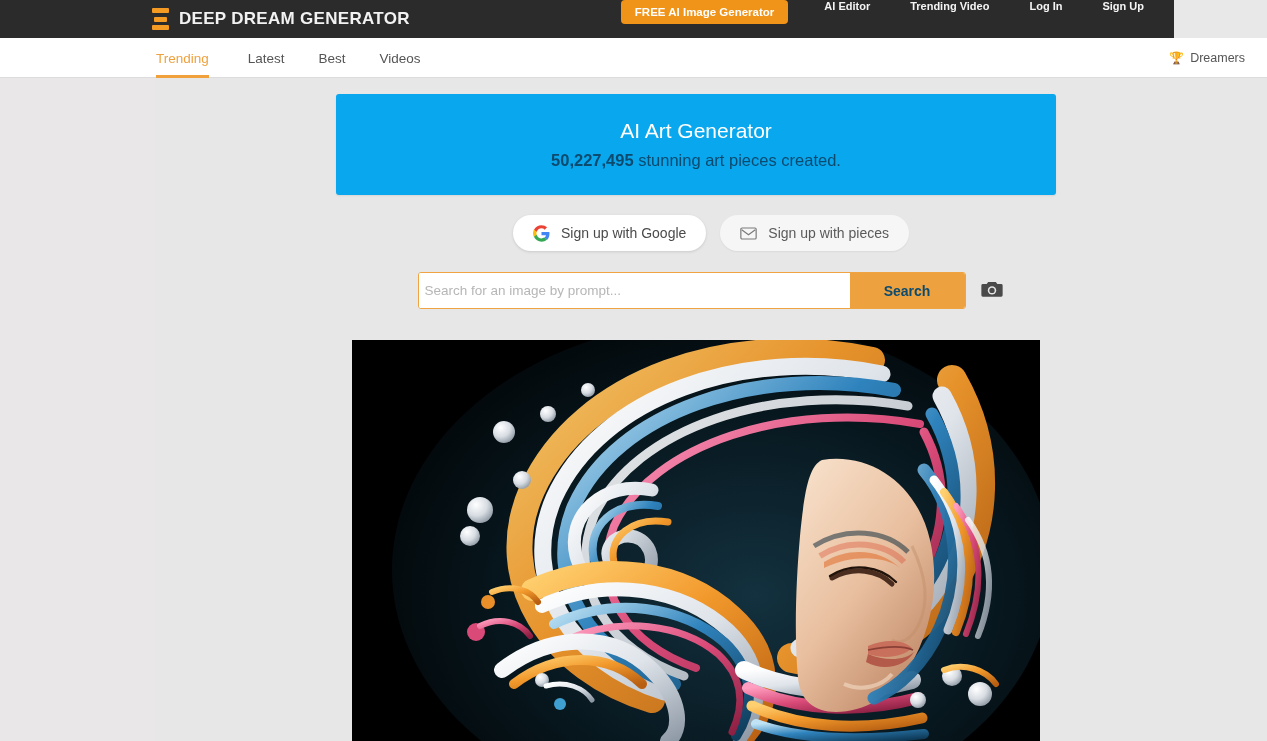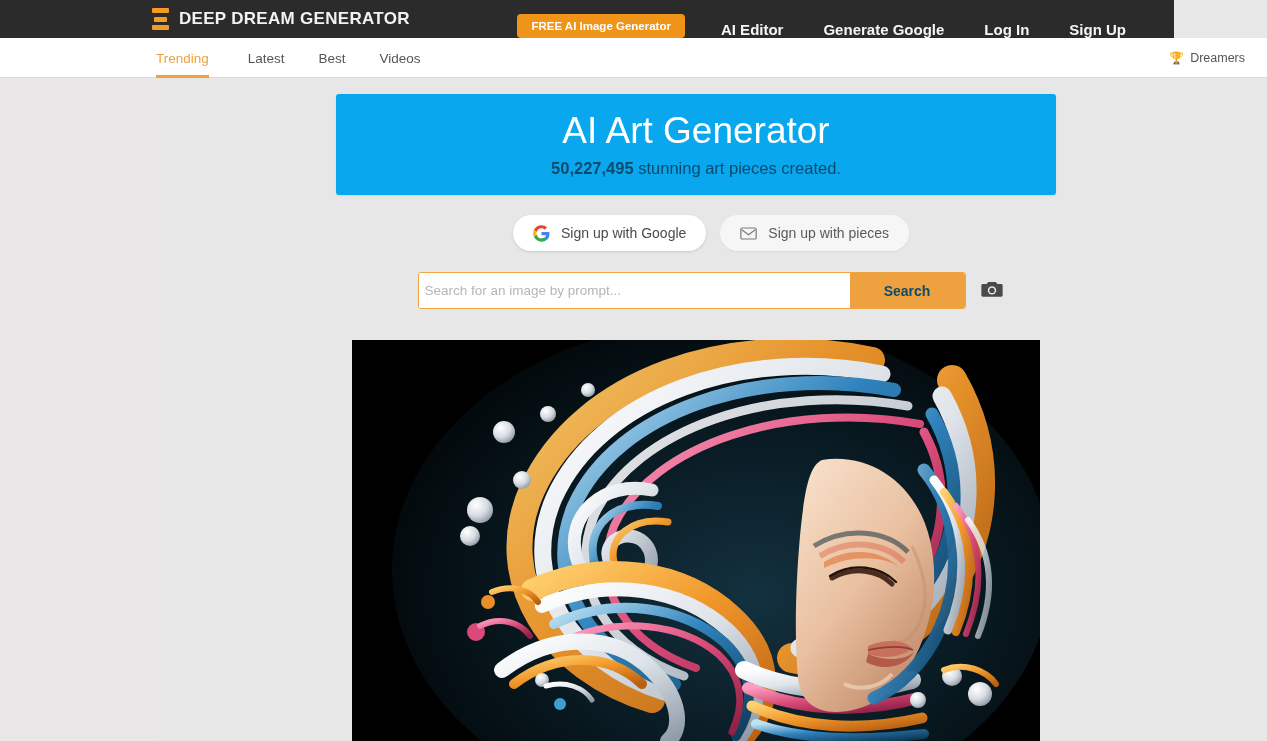--- a/index.html
+++ b/index.html
@@ -44,32 +44,32 @@
   }
   .logo-mark i.b1 { width: 17px; }
   .logo-mark i.b2 { width: 13px; margin: 0 auto; }
   .logo-mark i.b3 { width: 17px; }
   .logo-text {
     color: #f2f2f2; font-size: 17px; font-weight: bold;
     letter-spacing: 0.3px; white-space: nowrap;
   }
 
   .top-right {
-    position: absolute; right: 32px; top: 0; height: 38px;
-    display: flex; align-items: flex-end; gap: 0;
+    position: absolute; right: 14px; top: 0; height: 38px;
+    display: flex; align-items: flex-start; gap: 0;
   }
   .cta-btn {
     background: #f09419; color: #ffffff;
     font-size: 11.5px; font-weight: bold;
     padding: 6px 14px; border-radius: 4px; border: none;
     cursor: pointer; white-space: nowrap;
     margin-right: 36px;
   }
   .top-link {
-    color: #f5f5f5; font-size: 15px; font-weight: bold;
+    color: #f5f5f5; font-size: 11px; font-weight: bold;
     text-decoration: none; white-space: nowrap;
     margin-right: 40px;
   }
   .top-link.last { margin-right: 16px; }
 
   
   .subnav {
     position: absolute; top: 38px; left: 0;
     width: 1267px; height: 40px;
     background: #ffffff;
@@ -104,21 +104,21 @@
   .hero {
     position: absolute; left: 336px; top: 94px;
     width: 720px; height: 101px;
     background: #08a7ee;
     border-radius: 3px;
     display: flex; flex-direction: column;
     align-items: center; justify-content: center;
     box-shadow: 0 1px 2px rgba(0,0,0,0.08);
   }
   .hero-title {
-    color: #ffffff; font-size: 37px; font-weight: normal;
+    color: #ffffff; font-size: 21px; font-weight: normal;
     line-height: 1.1; margin-bottom: 8px;
   }
   .hero-sub {
     color: #0c4a6e; font-size: 16.5px; font-weight: normal;
   }
   .hero-sub b { font-weight: bold; }
 
   
   .signup-row {
     position: absolute; left: 0; top: 215px; width: 1267px;
@@ -192,21 +192,21 @@
       <i class="b1"></i>
         <i class="b2"></i>
         <i class="b3"></i>
     </span>
     <span class="logo-text">DEEP DREAM GENERATOR</span>
   </a>
 
   <div class="top-right">
     <button class="cta-btn">FREE AI Image Generator</button>
     <a class="top-link" href="#">AI Editor</a>
-    <a class="top-link" href="#">Generate Google</a>
+    <a class="top-link" href="#">Trending Video</a>
     <a class="top-link" href="#">Log In</a>
     <a class="top-link last" href="#">Sign Up</a>
   </div>
 </div>
 
 <div class="subnav">
   <div class="tabs">
     <a class="tab active" href="#">Trending</a>
     <a class="tab" href="#">Latest</a>
     <a class="tab" href="#">Best</a>

